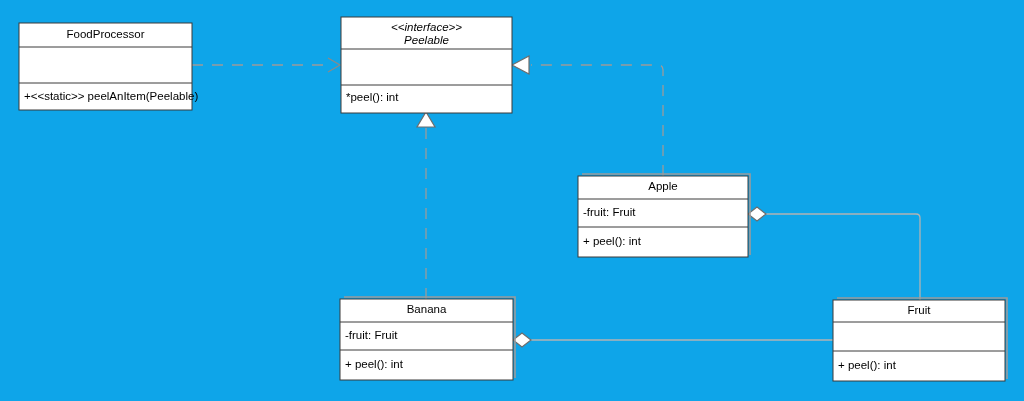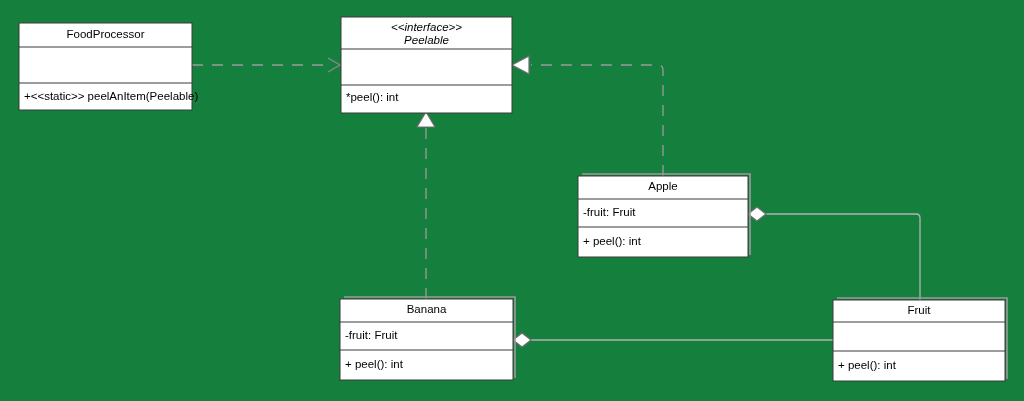--- a/index.html
+++ b/index.html
@@ -10,21 +10,21 @@
   body {
     width: 1024px;
     height: 401px;
     font-family: "Liberation Sans", sans-serif;
     overflow: hidden;
   }
   #diagram-root {
     position: relative;
     width: 1024px;
     height: 401px;
-    background: #15803d;
+    background: #0ea5e9;
   }
   svg#uml-canvas {
     position: absolute;
     left: 0;
     top: 0;
     width: 1024px;
     height: 401px;
     display: block;
   }
   .cls-box {

